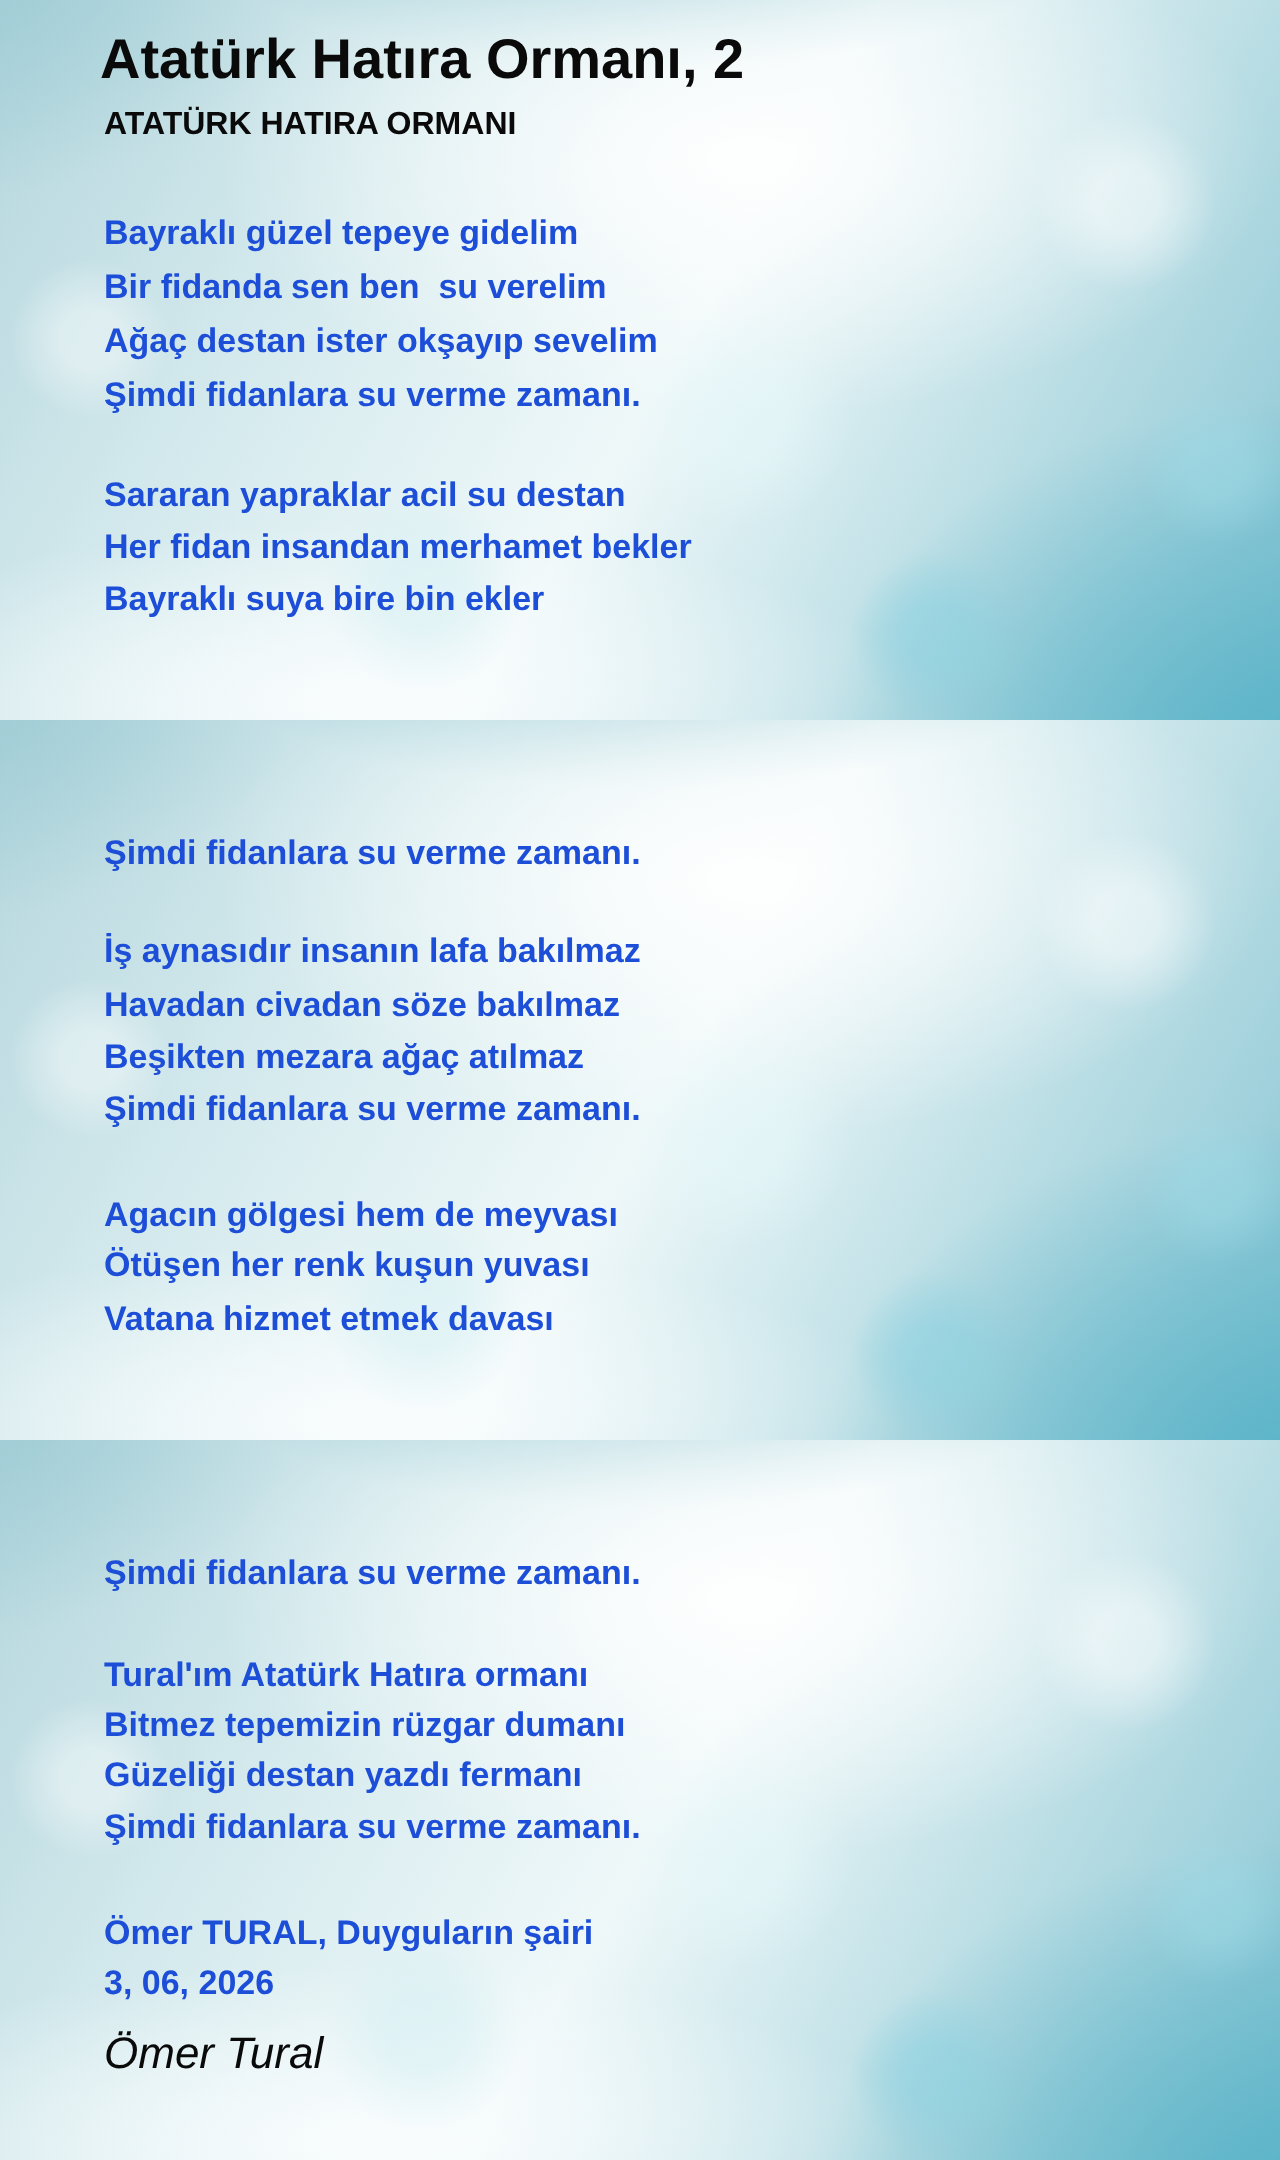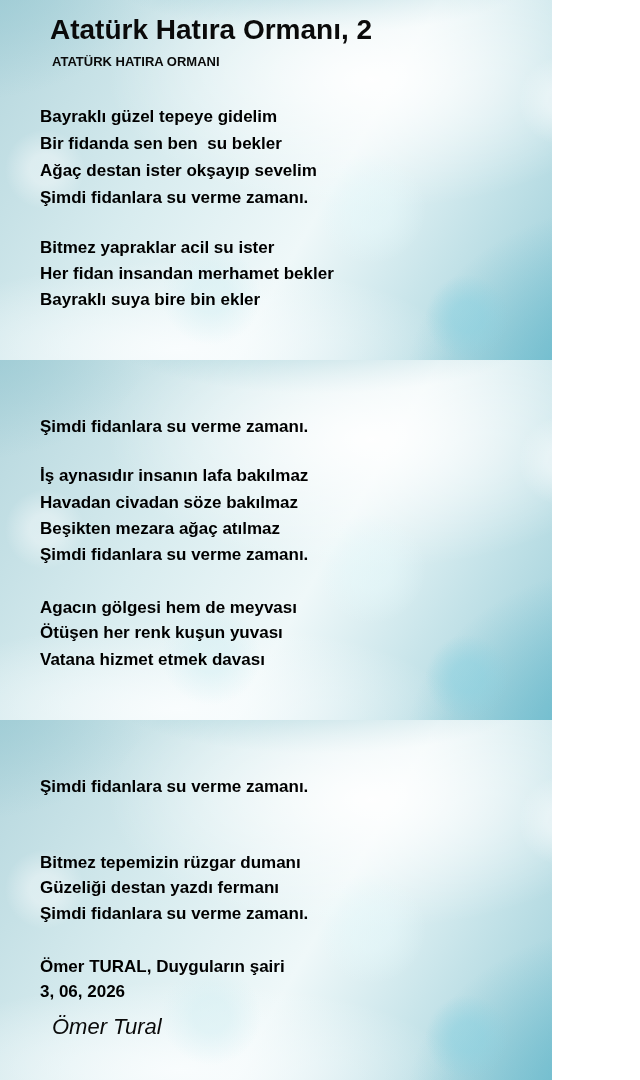--- a/index.html
+++ b/index.html
@@ -1,18 +1,18 @@
 <!DOCTYPE html>
 <html><head>
 <meta charset="utf-8">
 <style>
   html,body { margin:0; padding:0; background:#ffffff; }
   .page {
     position:relative;
-    width:552px; height:1080px;
+    width:640px; height:1080px;
     overflow:hidden;
     font-family:"Liberation Sans", sans-serif;
     background:#eaf5f7;
   }
   .tile {
     position:absolute; left:0; width:640px; height:360px;
     background:
       
       radial-gradient(circle at 88% 28%, rgba(255,255,255,0.45) 0 16px, rgba(255,255,255,0) 45px),
       radial-gradient(circle at 58% 58%, rgba(230,248,250,0.55) 0 20px, rgba(230,248,250,0) 55px),
@@ -36,26 +36,26 @@
   .tile-2 { top:360px; }
   .tile-3 { top:720px; }
 
   .title {
     position:absolute; left:50px; top:14px;
     font-size:28px; font-weight:bold; color:#0a0a0a;
     white-space:pre; letter-spacing:0;
   }
   .subtitle {
     position:absolute; left:52px; top:54px;
-    font-size:13px; font-weight:bold; color:#0a0a0a;
+    font-size:16px; font-weight:bold; color:#0a0a0a;
     white-space:pre;
   }
   .line {
-    position:absolute; left:40px;
-    font-size:17px; font-weight:bold; color:#000000;
+    position:absolute; left:52px;
+    font-size:17px; font-weight:bold; color:#1d4ed8;
     white-space:pre; line-height:20px;
   }
   .signature {
     position:absolute; left:52px; top:1014px;
     font-size:22px; font-style:italic; font-weight:normal; color:#0a0a0a;
     white-space:pre;
   }
 </style>
 </head>
 <body>
@@ -63,41 +63,42 @@
 <div class="page">
 
   <div class="tile tile-1"></div>
   <div class="tile tile-2"></div>
   <div class="tile tile-3"></div>
 
   <div class="title">Atatürk Hatıra Ormanı, 2</div>
   <div class="subtitle">ATATÜRK HATIRA ORMANI</div>
 
   <div class="line" style="top:107px">Bayraklı güzel tepeye gidelim</div>
-  <div class="line" style="top:134px">Bir fidanda sen ben  su bekler</div>
+  <div class="line" style="top:134px">Bir fidanda sen ben  su verelim</div>
   <div class="line" style="top:161px">Ağaç destan ister okşayıp sevelim</div>
   <div class="line" style="top:188px">Şimdi fidanlara su verme zamanı.</div>
 
-  <div class="line" style="top:238px">Bitmez yapraklar acil su ister</div>
+  <div class="line" style="top:238px">Sararan yapraklar acil su destan</div>
   <div class="line" style="top:264px">Her fidan insandan merhamet bekler</div>
   <div class="line" style="top:290px">Bayraklı suya bire bin ekler</div>
 
   <div class="line" style="top:417px">Şimdi fidanlara su verme zamanı.</div>
 
   <div class="line" style="top:466px">İş aynasıdır insanın lafa bakılmaz</div>
   <div class="line" style="top:493px">Havadan civadan söze bakılmaz</div>
   <div class="line" style="top:519px">Beşikten mezara ağaç atılmaz</div>
   <div class="line" style="top:545px">Şimdi fidanlara su verme zamanı.</div>
 
   <div class="line" style="top:598px">Agacın gölgesi hem de meyvası</div>
   <div class="line" style="top:623px">Ötüşen her renk kuşun yuvası</div>
   <div class="line" style="top:650px">Vatana hizmet etmek davası</div>
 
   <div class="line" style="top:777px">Şimdi fidanlara su verme zamanı.</div>
 
+  <div class="line" style="top:828px">Tural'ım Atatürk Hatıra ormanı</div>
   <div class="line" style="top:853px">Bitmez tepemizin rüzgar dumanı</div>
   <div class="line" style="top:878px">Güzeliği destan yazdı fermanı</div>
   <div class="line" style="top:904px">Şimdi fidanlara su verme zamanı.</div>
 
   <div class="line" style="top:957px">Ömer TURAL, Duyguların şairi</div>
   <div class="line" style="top:982px">3, 06, 2026</div>
 
   <div class="signature">Ömer Tural</div>
 
 </div>

